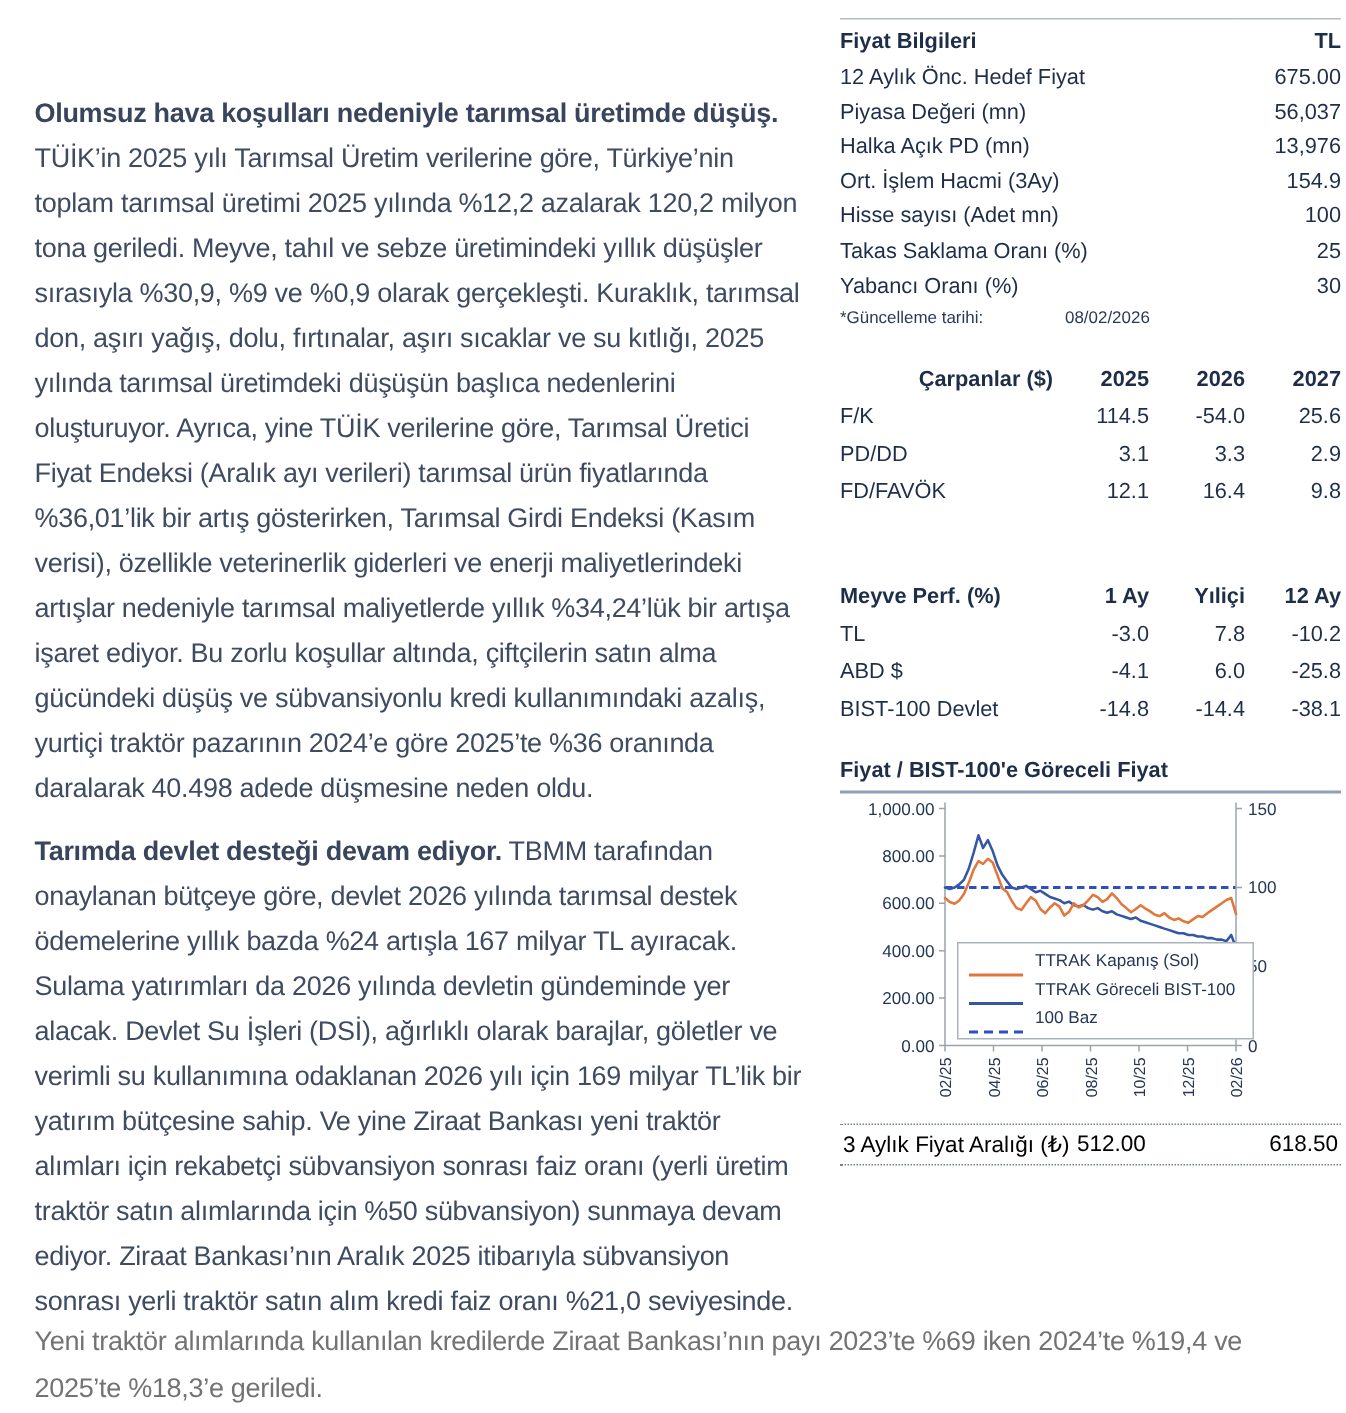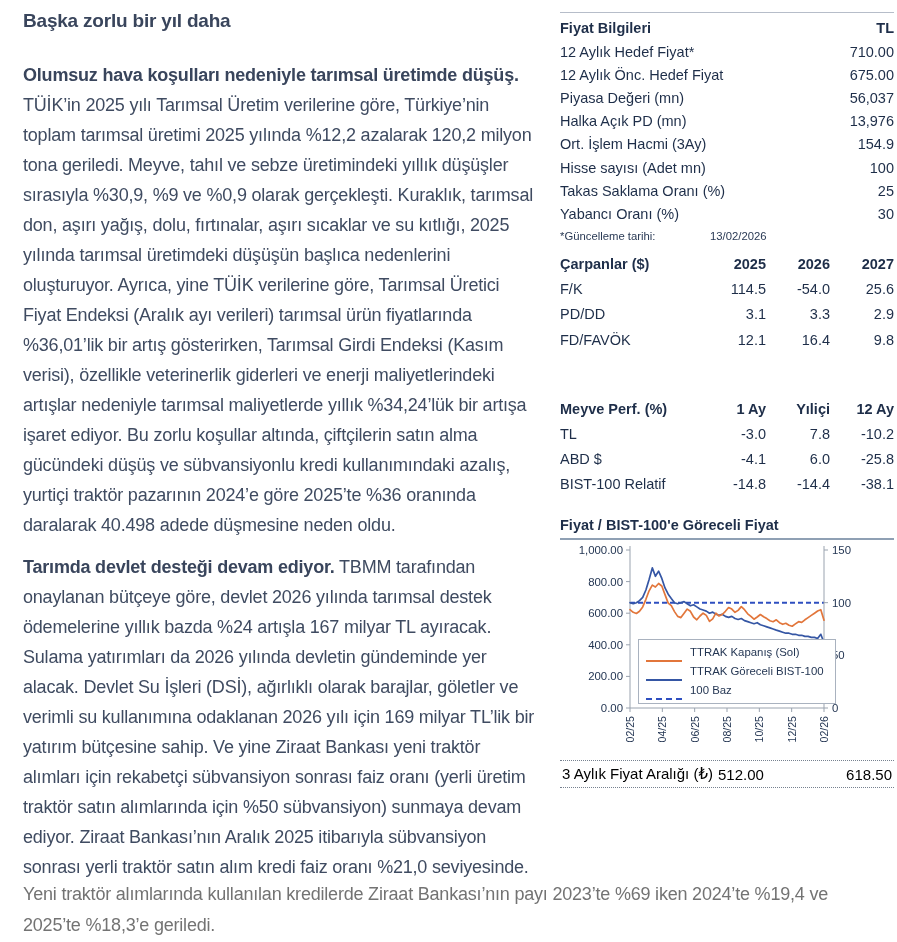--- a/index.html
+++ b/index.html
@@ -31,25 +31,25 @@
   
   .right-col{
     position:absolute;left:560px;top:12px;width:334px;color:#1e2e49;
   }
   table{border-collapse:collapse;width:100%;}
   td{font-size:14.5px;color:#1e2e49;padding:3.6px 0;vertical-align:bottom;}
   .tbl-price{border-top:1px solid #b6bdc9;}
   .tbl-price tr.hdr td{font-weight:bold;padding-top:7px;padding-bottom:4px;}
   td.val{text-align:right;}
   .footnote{
-    display:flex;font-size:11.3px;color:#2a3a55;margin:4px 0 10px 0;
+    display:flex;font-size:11.3px;color:#2a3a55;margin:4px 0 22px 0;
   }
   .footnote .fn-label{width:150px;}
   .tbl-mult td{padding:4.6px 0;}
-  .tbl-mult tr.hdr td{font-weight:bold;}
+  .tbl-mult tr.hdr td{font-weight:bold;text-align:right;}
   .tbl-mult td.val{width:64px;}
   .gap-mult{height:44px;}
   .tbl-perf td{padding:4.6px 0;}
   .tbl-perf tr.hdr td{font-weight:bold;}
   .tbl-perf td.val{width:64px;}
   .gap-perf{height:16px;}
   
   .chart-title{
     font-size:14.5px;font-weight:bold;color:#1e2e49;
     padding:4px 0 5px 0;border-bottom:2px solid #8fa0b4;margin-bottom:2px;
@@ -74,41 +74,36 @@
   }
   .range-label{flex:1;}
   .range-low{width:92px;}
   .range-high{width:82px;text-align:right;}
 </style>
 </head>
 <body>
 
 <div class="page">
 
-  <div class="article-heading">Başka zorlu bir yıl daha</div>
 
   <p class="para" id="para1"><b>Olumsuz hava koşulları nedeniyle tarımsal üretimde düşüş.</b><span> TÜİK’in 2025 yılı Tarımsal Üretim verilerine göre, Türkiye’nin toplam tarımsal üretimi 2025 yılında %12,2 azalarak 120,2 milyon tona geriledi. Meyve, tahıl ve sebze üretimindeki yıllık düşüşler sırasıyla %30,9, %9 ve %0,9 olarak gerçekleşti. Kuraklık, tarımsal don, aşırı yağış, dolu, fırtınalar, aşırı sıcaklar ve su kıtlığı, 2025 yılında tarımsal üretimdeki düşüşün başlıca nedenlerini oluşturuyor. Ayrıca, yine TÜİK verilerine göre, Tarımsal Üretici Fiyat Endeksi (Aralık ayı verileri) tarımsal ürün fiyatlarında %36,01’lik bir artış gösterirken, Tarımsal Girdi Endeksi (Kasım verisi), özellikle veterinerlik giderleri ve enerji maliyetlerindeki artışlar nedeniyle tarımsal maliyetlerde yıllık %34,24’lük bir artışa işaret ediyor. Bu zorlu koşullar altında, çiftçilerin satın alma gücündeki düşüş ve sübvansiyonlu kredi kullanımındaki azalış, yurtiçi traktör pazarının 2024’e göre 2025’te %36 oranında daralarak 40.498 adede düşmesine neden oldu.</span></p>
 
   <p class="para" id="para2"><b>Tarımda devlet desteği devam ediyor.</b><span> TBMM tarafından onaylanan bütçeye göre, devlet 2026 yılında tarımsal destek ödemelerine yıllık bazda %24 artışla 167 milyar TL ayıracak. Sulama yatırımları da 2026 yılında devletin gündeminde yer alacak. Devlet Su İşleri (DSİ), ağırlıklı olarak barajlar, göletler ve verimli su kullanımına odaklanan 2026 yılı için 169 milyar TL’lik bir yatırım bütçesine sahip. Ve yine Ziraat Bankası yeni traktör alımları için rekabetçi sübvansiyon sonrası faiz oranı (yerli üretim traktör satın alımlarında için %50 sübvansiyon) sunmaya devam ediyor. Ziraat Bankası’nın Aralık 2025 itibarıyla sübvansiyon sonrası yerli traktör satın alım kredi faiz oranı %21,0 seviyesinde.</span></p>
 
   <p class="para-cont">Yeni traktör alımlarında kullanılan kredilerde Ziraat Bankası’nın payı 2023’te %69 iken 2024’te %19,4 ve 2025’te %18,3’e geriledi.</p>
 
   <div class="right-col">
 
     <table class="tbl-price">
       <tbody>
         <tr class="hdr">
           <td>Fiyat Bilgileri</td>
           <td class="val">TL</td>
         </tr>
         <tr>
-            <td>12 Aylık Hedef Fiyat*</td>
-            <td class="val">710.00</td>
-          </tr>
-        <tr>
             <td>12 Aylık Önc. Hedef Fiyat</td>
             <td class="val">675.00</td>
           </tr>
         <tr>
             <td>Piyasa Değeri (mn)</td>
             <td class="val">56,037</td>
           </tr>
         <tr>
             <td>Halka Açık PD (mn)</td>
             <td class="val">13,976</td>
@@ -127,21 +122,21 @@
           </tr>
         <tr>
             <td>Yabancı Oranı (%)</td>
             <td class="val">30</td>
           </tr>
       </tbody>
     </table>
 
     <div class="footnote">
       <span class="fn-label">*Güncelleme tarihi:</span>
-      <span>13/02/2026</span>
+      <span>08/02/2026</span>
     </div>
 
     <table class="tbl-mult">
       <tbody>
         <tr class="hdr">
           <td>Çarpanlar ($)</td>
           <td class="val">2025</td>
           <td class="val">2026</td>
           <td class="val">2027</td>
         </tr>
@@ -182,21 +177,21 @@
             <td class="val">7.8</td>
             <td class="val">-10.2</td>
           </tr>
         <tr>
             <td>ABD $</td>
             <td class="val">-4.1</td>
             <td class="val">6.0</td>
             <td class="val">-25.8</td>
           </tr>
         <tr>
-            <td>BIST-100 Relatif</td>
+            <td>BIST-100 Devlet</td>
             <td class="val">-14.8</td>
             <td class="val">-14.4</td>
             <td class="val">-38.1</td>
           </tr>
       </tbody>
     </table>
 
     <div class="gap-perf"></div>
 
     <div class="chart-title">Fiyat / BIST-100'e Göreceli Fiyat</div>

